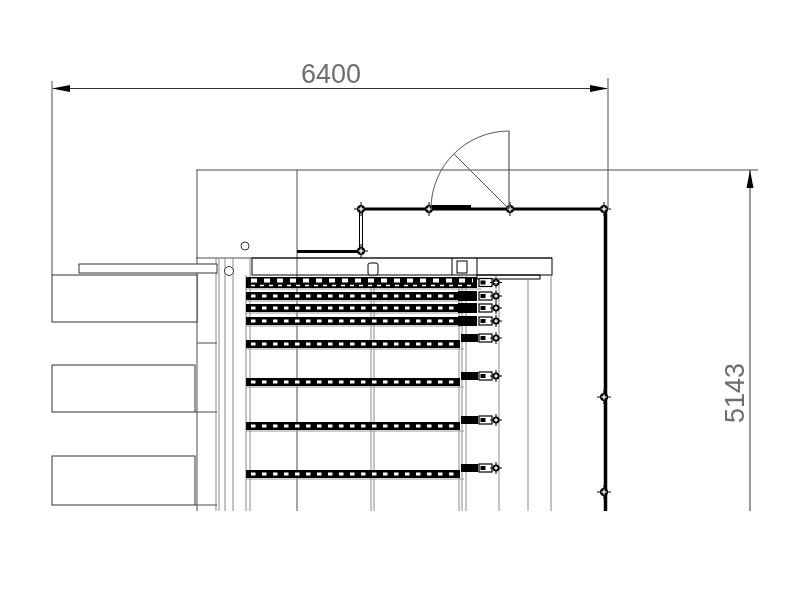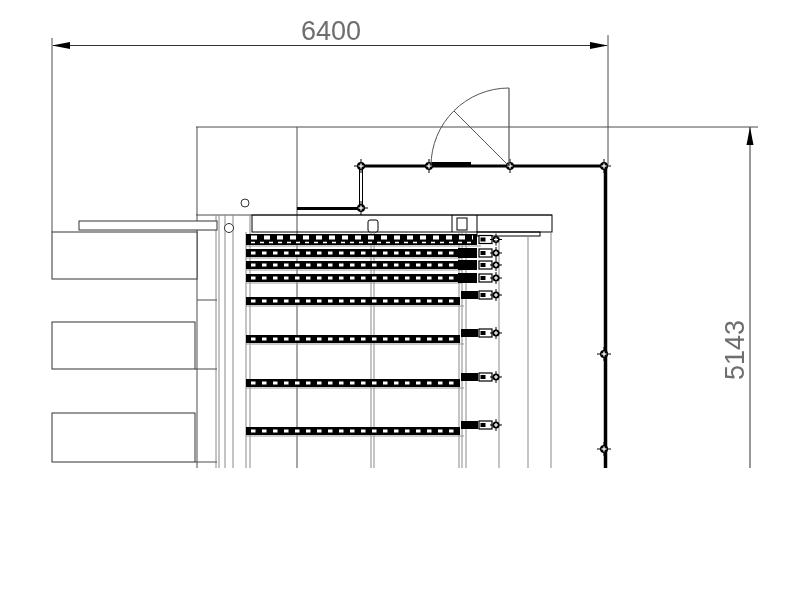--- a/index.html
+++ b/index.html
@@ -1,17 +1,17 @@
 <!DOCTYPE html>
 <html><head>
 <meta charset="utf-8">
 <style>
   html,body{margin:0;padding:0;background:#ffffff;}
   #stage{position:relative;width:800px;height:468px;background:#fff;overflow:hidden;
-         font-family:"Liberation Sans", sans-serif;}
+         font-family:"Liberation Sans", sans-serif;margin-top:43px;}
   svg{position:absolute;left:0;top:0;}
   text{font-family:"Liberation Sans", sans-serif;}
 </style>
 </head>
 <body>
 
 <div id="stage">
 <svg id="plan" width="800" height="600" viewBox="0 0 800 600">
 
   <g id="g-walls">

